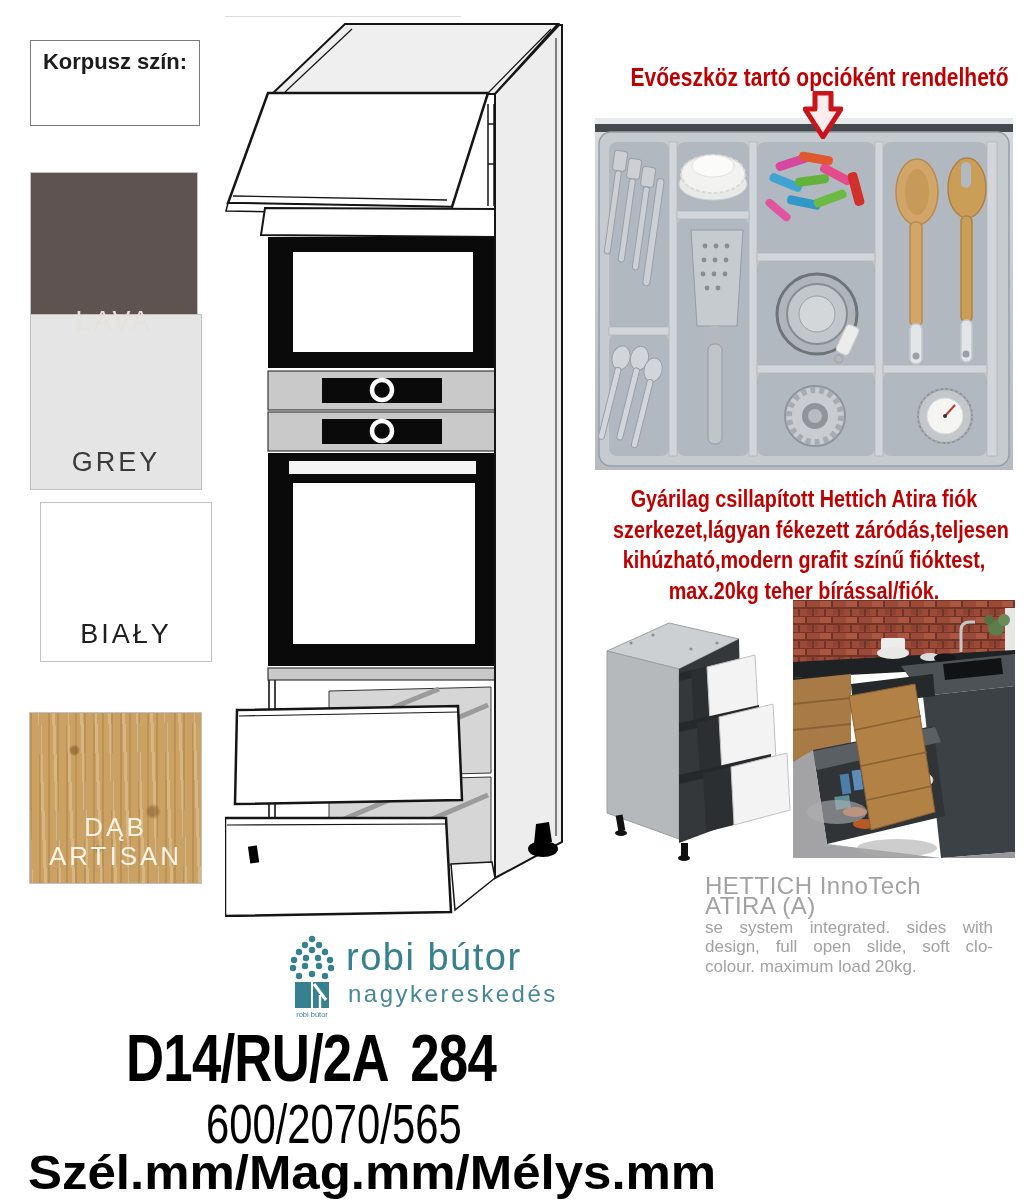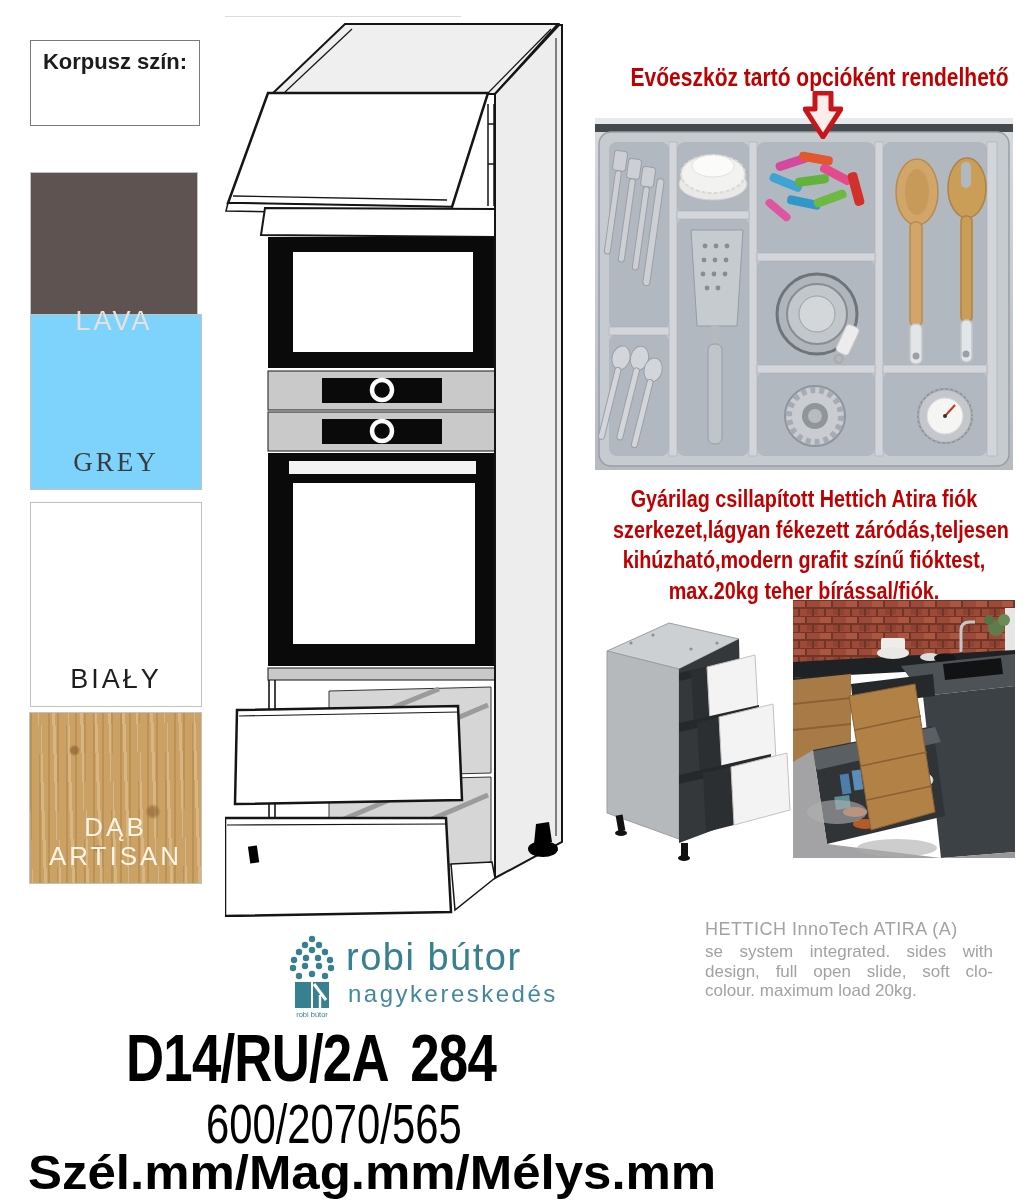--- a/index.html
+++ b/index.html
@@ -9,21 +9,21 @@
 
   
   .panel-head{left:30px;top:40px;width:170px;height:86px;box-sizing:border-box;
     border:1px solid #7a7a7a;background:#fff;text-align:center;padding-top:8px;
     font-size:22px;font-weight:bold;color:#1c1c1c;}
   .swatch{box-sizing:border-box;border:1px solid #c2c2c2;display:flex;align-items:flex-end;justify-content:center;}
   .swatch .lbl{position:relative;z-index:2;width:100%;text-align:center;font-size:27px;
     letter-spacing:3px;padding-bottom:12px;line-height:1.12;font-weight:400;}
   .sw-lava{left:30px;top:128px;width:168px;height:177px;margin-top:44px;}
   .sw-grey{left:30px;top:314px;width:172px;height:176px;}
-  .sw-bialy{left:30px;top:502px;width:172px;height:205px;}
+  .sw-bialy{left:40px;top:502px;width:172px;height:160px;}
   .sw-dab{left:29px;top:691px;width:173px;height:172px;}
   .wood{position:relative;}
   .wood::before{content:"";position:absolute;inset:0;
     background-image:
       radial-gradient(circle at 26% 22%, rgba(122,85,34,.55) 0 3px, rgba(122,85,34,0) 6px),
       radial-gradient(circle at 72% 58%, rgba(122,85,34,.5) 0 4px, rgba(122,85,34,0) 8px),
       radial-gradient(circle at 40% 80%, rgba(122,85,34,.4) 0 2px, rgba(122,85,34,0) 5px),
       repeating-linear-gradient(90deg, rgba(128,92,40,.22) 0 2px, rgba(255,255,255,0) 2px 9px),
       repeating-linear-gradient(88deg, rgba(255,244,214,.25) 0 3px, rgba(255,255,255,0) 3px 14px);}
 
@@ -31,21 +31,21 @@
 
   
   .red-head{left:597px;top:63px;width:420px;text-align:center;font-size:25px;font-weight:bold;
     transform:scaleX(.84);transform-origin:center;white-space:nowrap;}
   .red-para{left:582px;top:484px;width:444px;text-align:center;font-weight:bold;font-size:23px;
     line-height:30.5px;transform:scaleX(.86);transform-origin:center;}
   .red-para div{white-space:nowrap;}
 
   
   .note{left:705px;top:876px;width:288px;line-height:19.8px;font-size:17px;}
-  .note .title{font-size:18px;letter-spacing:.5px;margin-bottom:2px;margin-top:44px;}
+  .note .title{font-size:24px;letter-spacing:.5px;margin-bottom:2px;}
   .note .just{text-align:justify;text-align-last:justify;}
 
   
   .brand{left:346px;top:936px;font-size:38px;letter-spacing:1.5px;}
   .brand-sub{left:348px;top:980px;font-size:24px;letter-spacing:2.5px;}
 
   
   .p-code{left:126px;top:1020px;font-size:66px;font-weight:800;letter-spacing:-1px;word-spacing:12px;
     transform:scaleX(.8);transform-origin:left top;white-space:nowrap;color:#000;}
   .p-dims{left:206px;top:1092px;font-size:55px;font-weight:400;letter-spacing:0;
@@ -56,21 +56,21 @@
 </head>
 <body>
 
 <div id="page">
 
   <div class="abs panel-head">Korpusz szín:</div>
 
   <div class="abs swatch sw-lava" style="background-color: rgb(94, 83, 80);">
     <div class="lbl" style="color: rgb(231, 225, 222);">LAVA</div>
   </div>
-  <div class="abs swatch sw-grey" style="background-color: #7dd3fc; font-family: Liberation Serif, serif;">
+  <div class="abs swatch sw-grey" style="background-color: #e5e5e5;">
     <div class="lbl" style="color: rgb(59, 59, 59);">GREY</div>
   </div>
   <div class="abs swatch sw-bialy" style="background-color: rgb(255, 255, 255);">
     <div class="lbl" style="color: rgb(30, 30, 30);">BIAŁY</div>
   </div>
   <div class="abs swatch sw-dab wood" style="background-color: rgb(203, 161, 100); margin-top: 21px;">
     <div class="lbl" style="font-size: 26px; color: rgb(251, 244, 228);">DĄB ARTISAN</div>
   </div>
 
   <div class="abs topline"></div>

